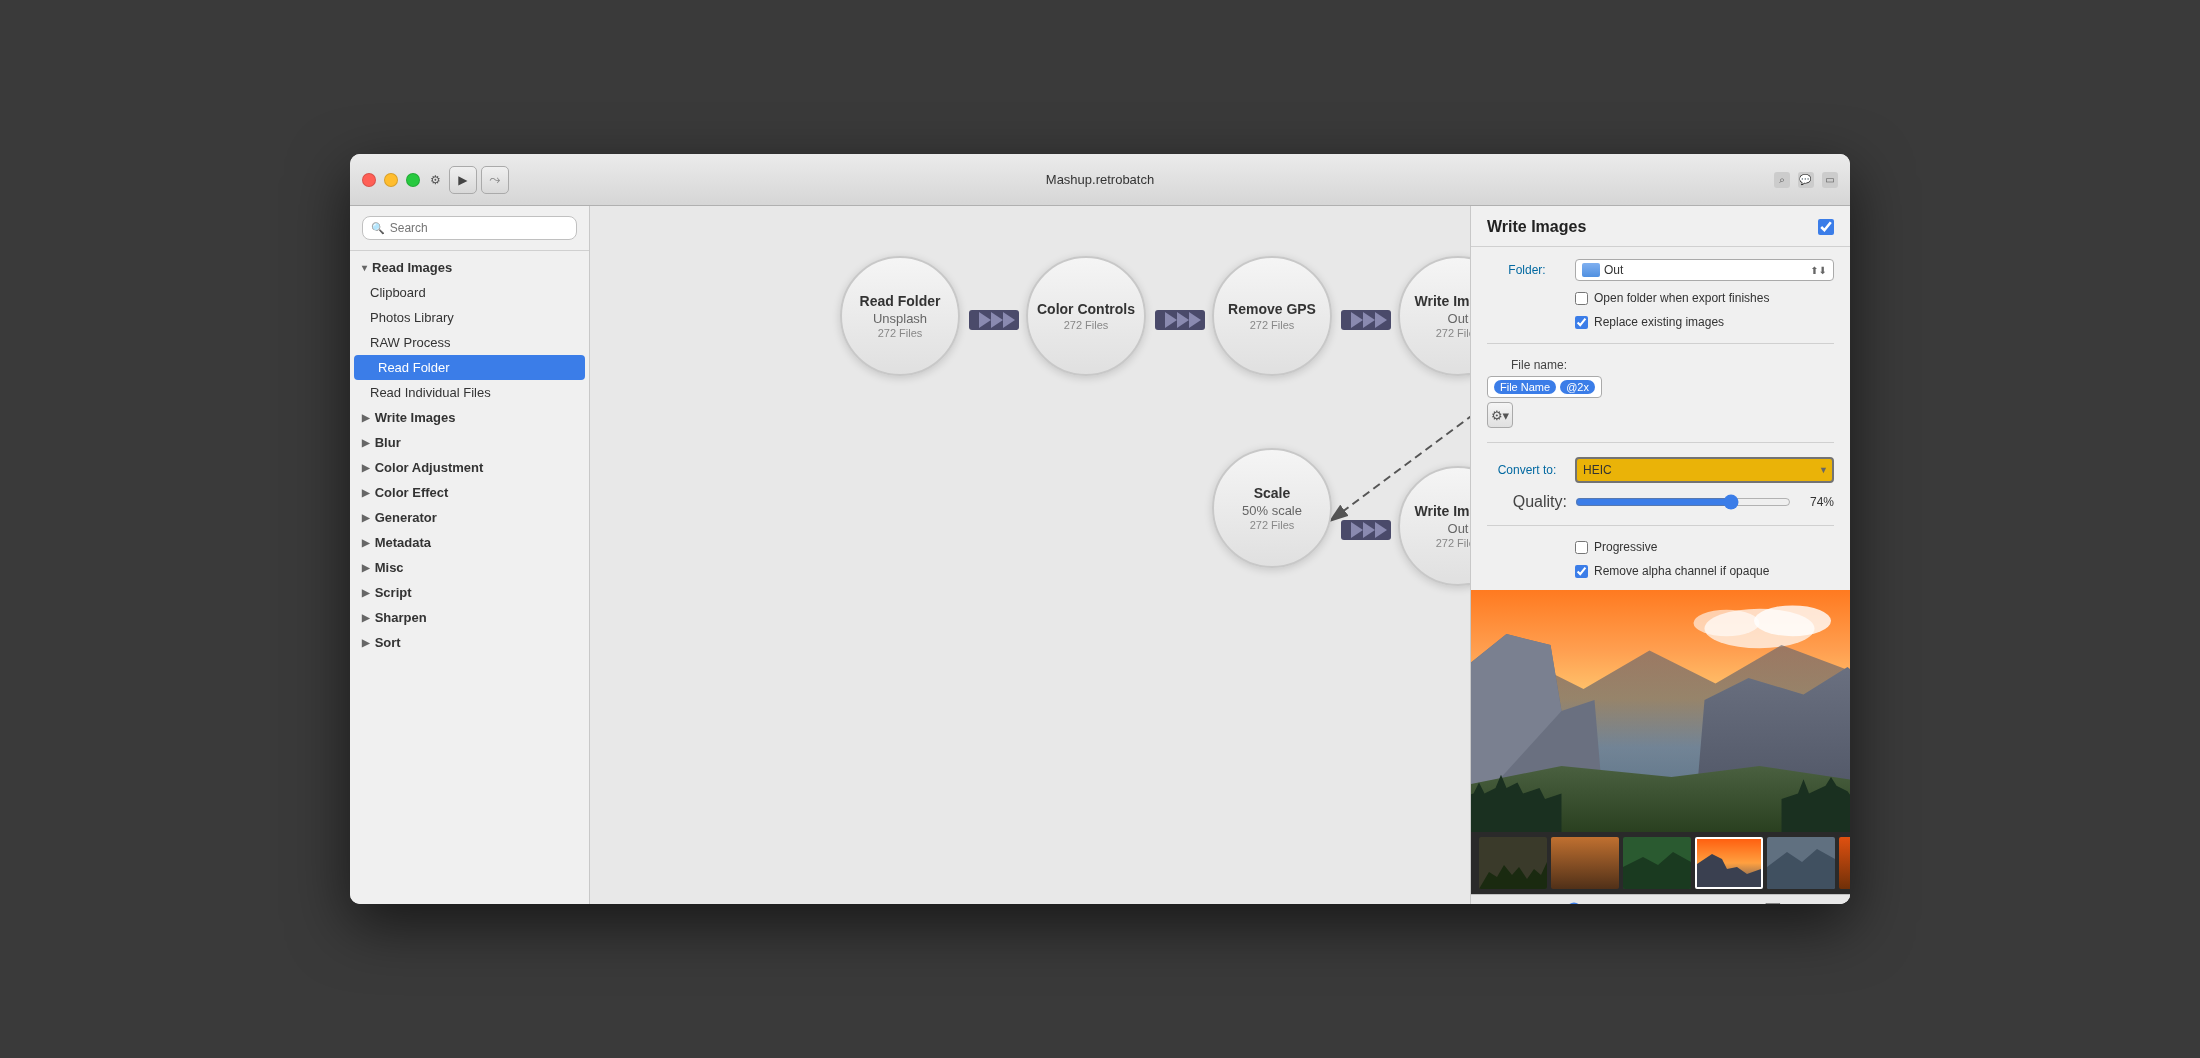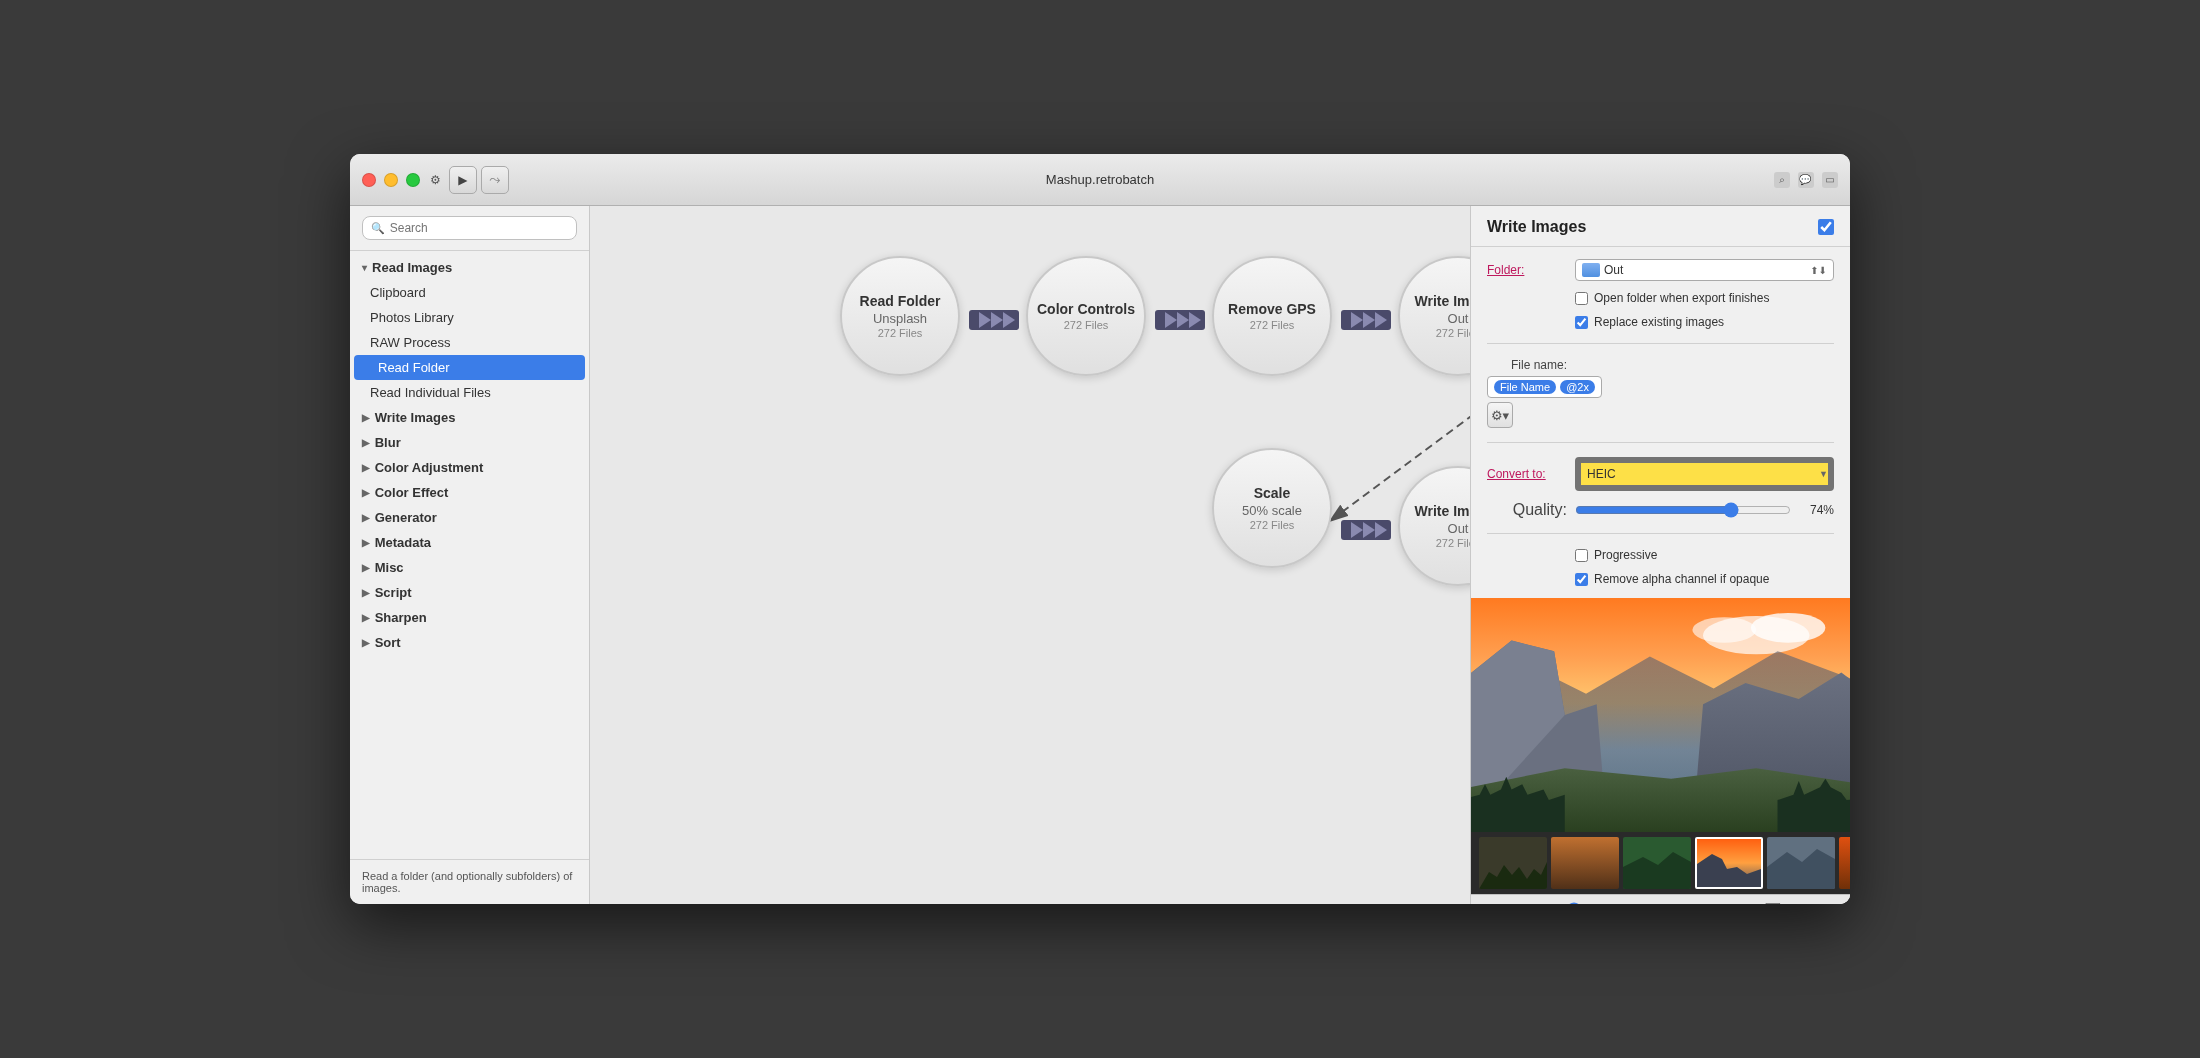--- a/index.html
+++ b/index.html
@@ -287,25 +287,24 @@
       flex-direction: column;
       gap: 10px;
     }
     .form-row {
       display: flex;
       align-items: center;
       gap: 8px;
     }
     .form-label {
       font-size: 12px;
-      color: #be185d;
+      color: #0369a1;
       width: 80px;
-      text-align: left;
+      text-align: center;
       flex-shrink: 0;
-      text-decoration: underline;
     }
     .folder-select {
       flex: 1;
       background: white;
       border: 1px solid #aaa;
       border-radius: 4px;
       padding: 3px 6px;
       font-size: 12px;
       color: #333;
       display: flex;
@@ -374,22 +373,22 @@
       cursor: pointer;
       font-size: 13px;
       color: #555;
     }
     .convert-wrap {
       position: relative;
       flex: 1;
     }
     .convert-wrap select {
       width: 100%;
-      background: #fde047;
-      border: 6px solid #737373;
+      background: #eab308;
+      border: 2px solid #737373;
       border-radius: 4px;
       padding: 4px 6px;
       font-size: 12px;
       color: #333;
       appearance: none;
       -webkit-appearance: none;
     }
     .select-arrow {
       position: absolute;
       right: 6px;
@@ -610,21 +609,20 @@
         </div>
 
         <div class="sidebar-group">
           <div class="sidebar-group-header">
             <span class="chevron">▶</span>
             <span>Sort</span>
           </div>
         </div>
 
       </div>
-      <div class="sidebar-description">Read a folder (and optionally subfolders) of images.</div>
     </div>
 
     <div class="canvas-area">
       <div class="canvas-inner">
 
         <svg class="connectors-svg">
           <defs>
             <marker id="arrowhead" markerWidth="10" markerHeight="7" refX="9" refY="3.5" orient="auto">
               <polygon points="0 0, 10 3.5, 0 7" fill="#555"></polygon>
             </marker>

